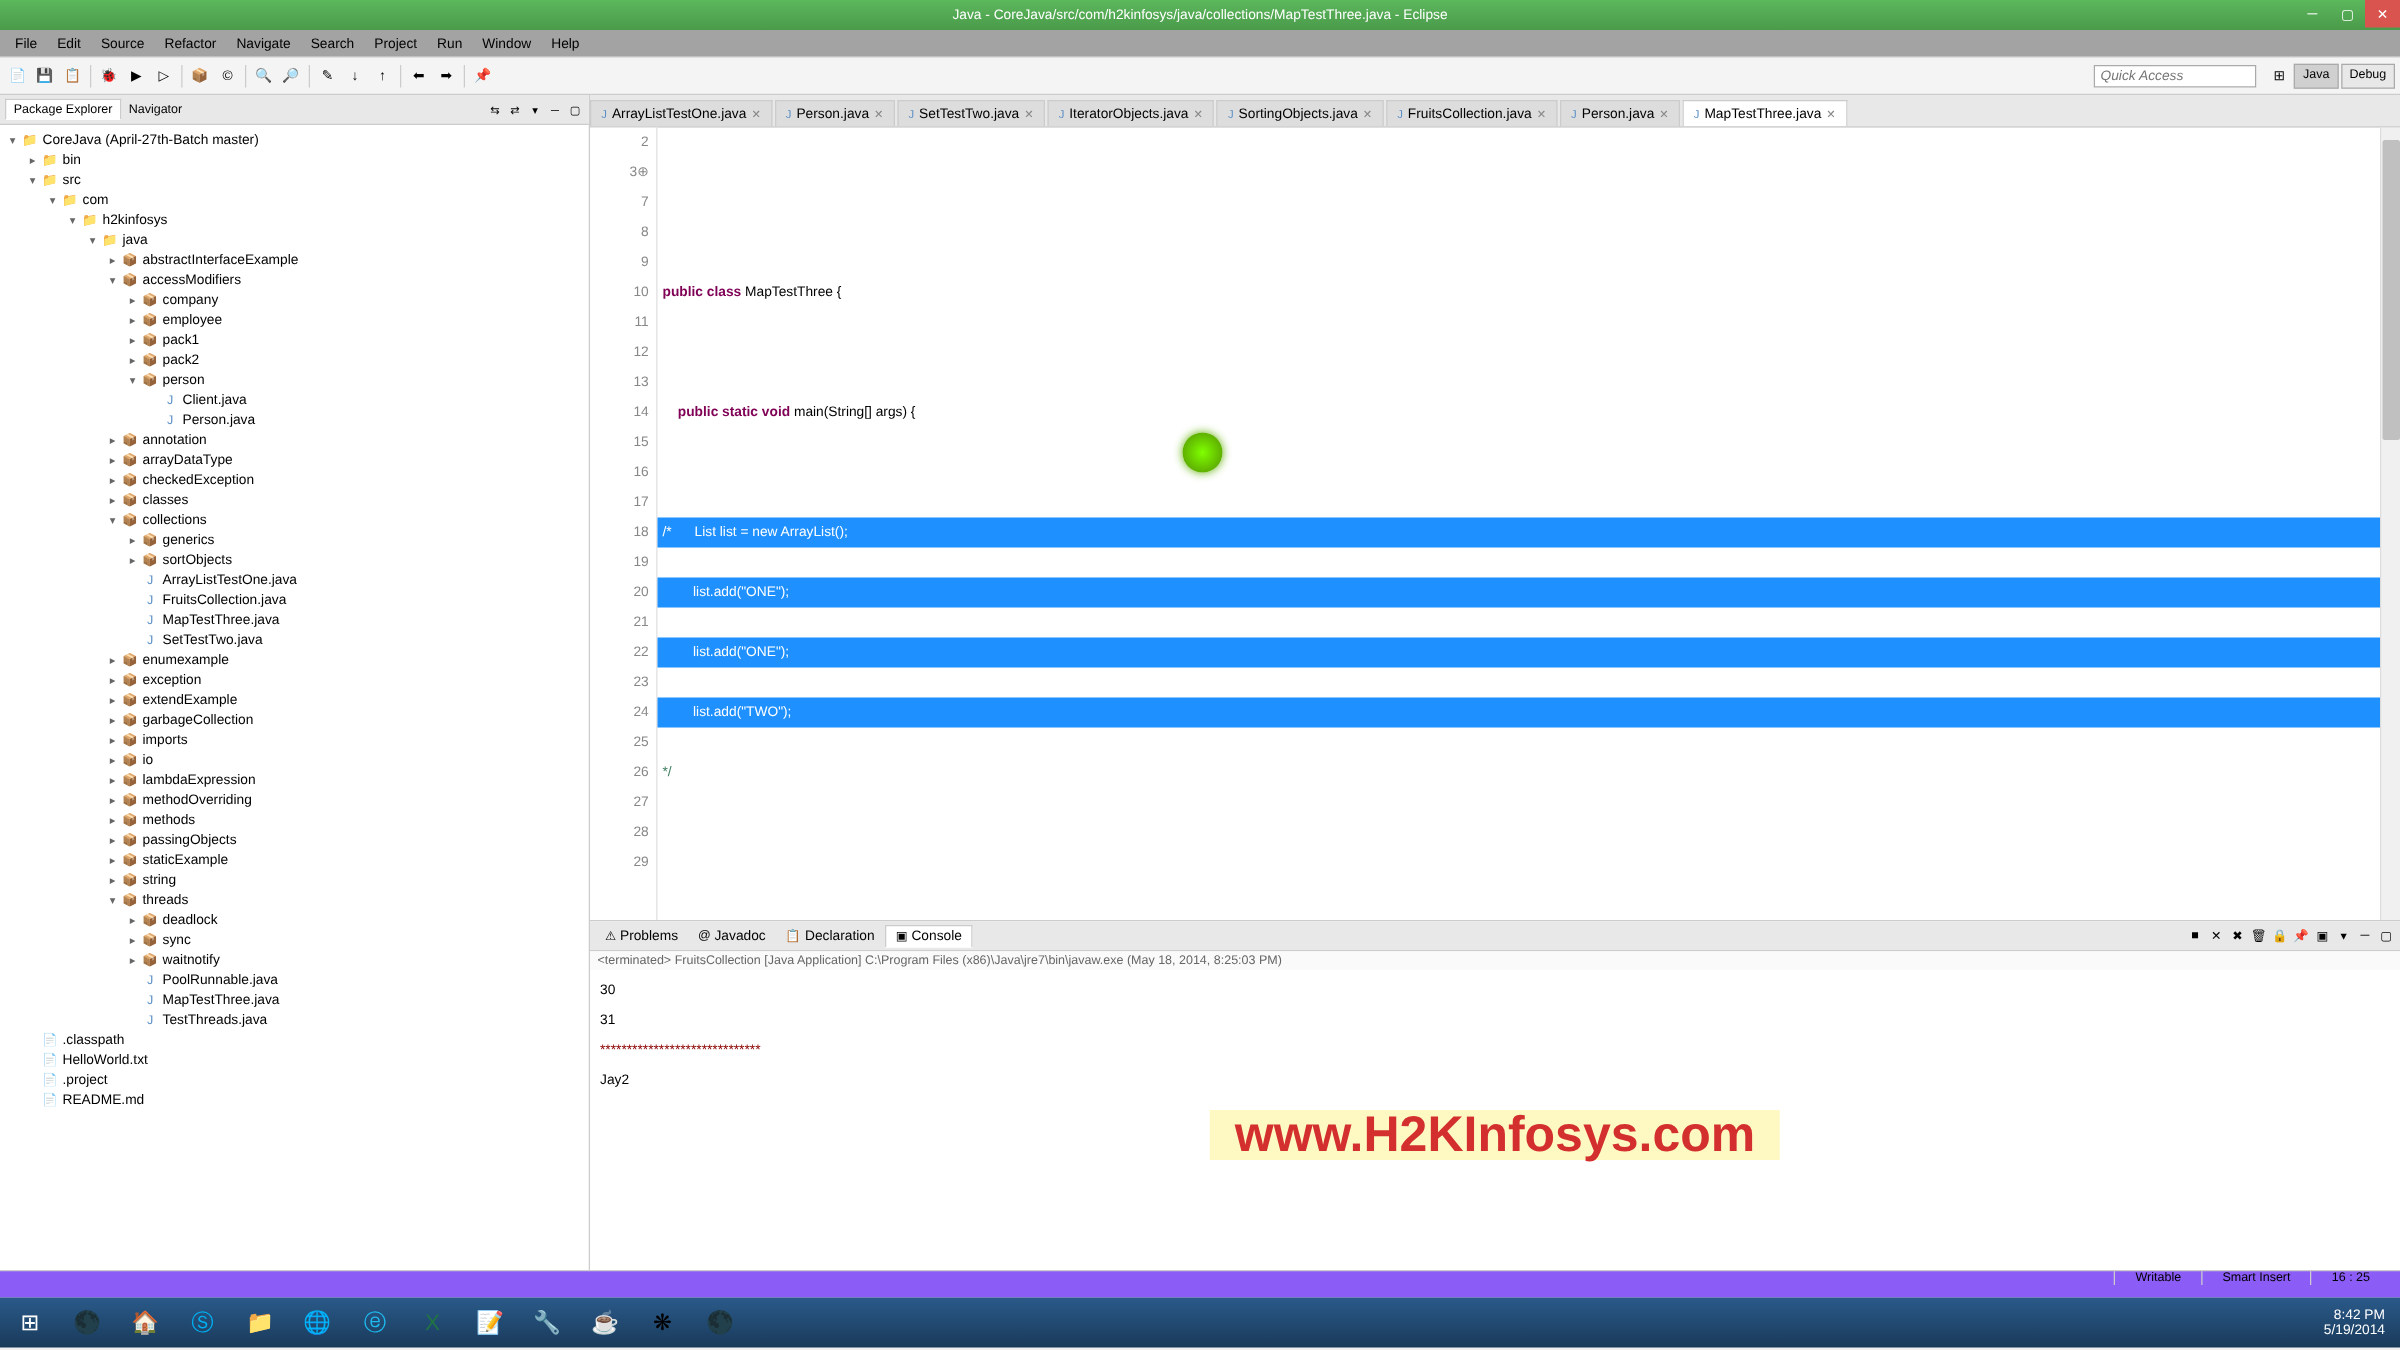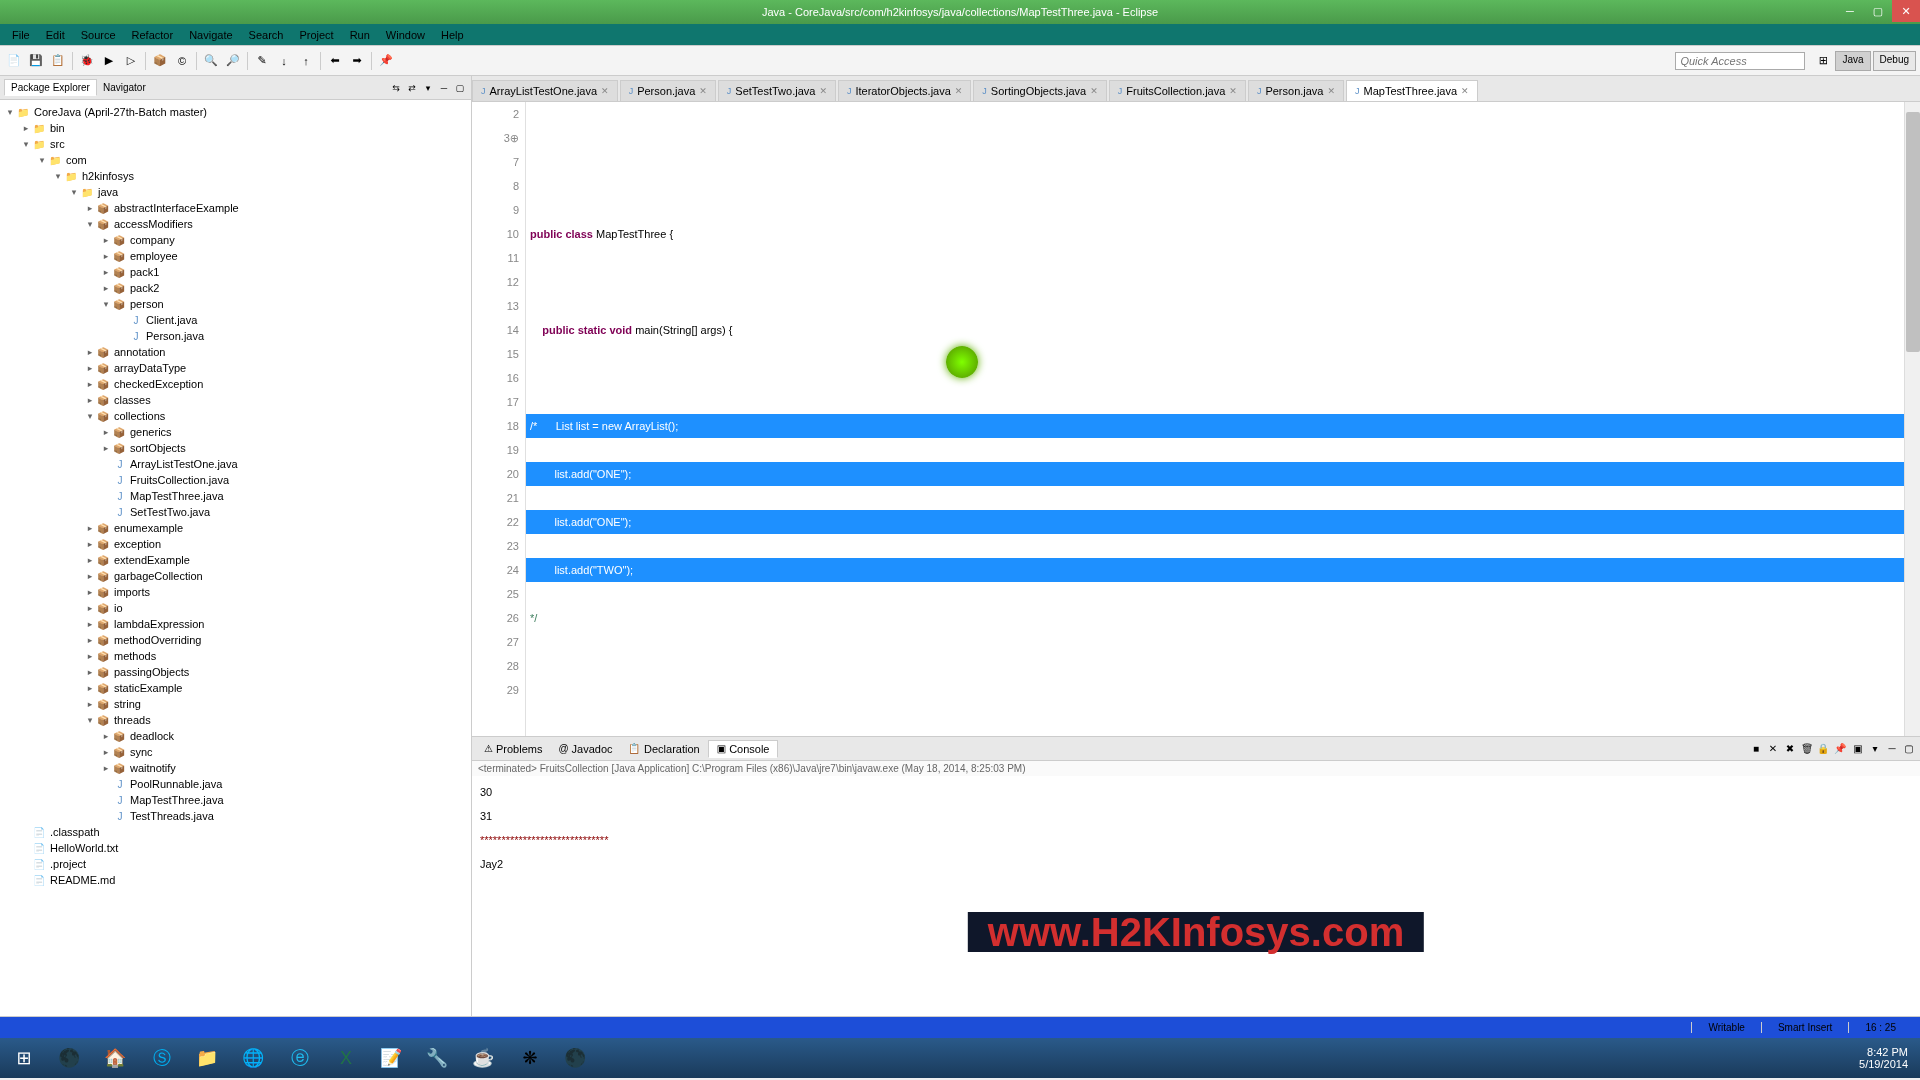--- a/index.html
+++ b/index.html
@@ -4,21 +4,21 @@
 <style>
 * { margin: 0; padding: 0; box-sizing: border-box; font-family: Tahoma, sans-serif; font-size: 11px; }
 body { background: #f0f0f0; width: 1920px; height: 1080px; overflow: hidden; }
 
 .titlebar { background: linear-gradient(#5cb85c, #4a9a4a); height: 24px; display: flex; align-items: center; justify-content: center; color: #fff; position: relative; }
 .titlebar .title { font-size: 11px; }
 .titlebar .controls { position: absolute; right: 0; top: 0; display: flex; }
 .titlebar .controls div { width: 28px; height: 22px; display: flex; align-items: center; justify-content: center; color: #fff; cursor: pointer; }
 .titlebar .controls .close { background: #d9534f; }
 
-.menubar { background: #0f766e; height: 22px; display: flex; align-items: center; padding: 0 4px; border-bottom: 1px solid #ccc; }
+.menubar { background: #a3a3a3; height: 22px; display: flex; align-items: center; padding: 0 4px; border-bottom: 1px solid #ccc; }
 .menubar span { padding: 2px 8px; cursor: pointer; }
 
 .toolbar { background: #f4f4f4; height: 30px; display: flex; align-items: center; padding: 0 4px; border-bottom: 1px solid #ccc; gap: 2px; }
 .toolbar .tbtn { width: 20px; height: 20px; display: flex; align-items: center; justify-content: center; cursor: pointer; border: 1px solid transparent; }
 .toolbar .sep { width: 1px; height: 18px; background: #ccc; margin: 0 2px; }
 .toolbar .quick { margin-left: auto; }
 .toolbar .quick input { width: 130px; height: 18px; border: 1px solid #aaa; padding: 0 4px; font-style: italic; color: #888; }
 .toolbar .persp { display: flex; gap: 2px; margin-left: 6px; }
 .toolbar .persp-btn { padding: 2px 6px; border: 1px solid #aaa; background: #e8e8e8; cursor: pointer; font-size: 10px; }
 .toolbar .persp-btn.active { background: #d0d0d0; }
@@ -60,23 +60,23 @@
 .cursor-highlight { position: absolute; width: 32px; height: 32px; background: radial-gradient(circle, #7fff00 0%, #5fb000 70%, transparent 100%); border-radius: 50%; box-shadow: 0 0 8px #5fb000; }
 
 .console-area { height: 280px; border-top: 1px solid #ccc; display: flex; flex-direction: column; }
 .console-tabs { display: flex; background: #e8e8e8; border-bottom: 1px solid #ccc; height: 24px; align-items: center; padding: 0 4px; }
 .console-tabs .ctab { padding: 2px 8px; cursor: pointer; font-size: 10px; display: flex; align-items: center; gap: 3px; }
 .console-tabs .ctab.active { background: #fff; border: 1px solid #ccc; border-bottom: 1px solid #fff; }
 .console-tabs .cicons { margin-left: auto; display: flex; gap: 3px; }
 .console-tabs .cicons span { width: 14px; height: 14px; cursor: pointer; font-size: 10px; display: flex; align-items: center; justify-content: center; }
 .console-info { padding: 2px 6px; font-size: 10px; color: #666; background: #fafafa; }
 .console-output { flex: 1; padding: 4px 8px; font-family: 'Courier New', monospace; font-size: 17px; line-height: 24px; background: #fff; position: relative; }
-.watermark { position: absolute; left: 50%; top: 50%; transform: translate(-50%, -20%); background: #0f172a; color: #d32f2f; font-size: 40px; font-weight: bold; padding: 8px 20px; font-family: Arial; margin-top: 24px; }
-
-.statusbar { height: 22px; background: #1d4ed8; border-top: 1px solid #ccc; display: flex; align-items: center; padding: 0 8px; }
+.watermark { position: absolute; left: 50%; top: 50%; transform: translate(-50%, -20%); background: #fef9c3; color: #d32f2f; font-size: 40px; font-weight: bold; padding: 8px 20px; font-family: Arial; }
+
+.statusbar { height: 22px; background: #8b5cf6; border-top: 1px solid #ccc; display: flex; align-items: flex-start; padding: 0 8px; }
 .statusbar .cell { padding: 0 16px; border-left: 1px solid #ccc; font-size: 10px; }
 .statusbar .spacer { flex: 1; }
 
 .taskbar { height: 40px; background: linear-gradient(#2a5a8a, #1a3a5a); display: flex; align-items: center; padding: 0 4px; gap: 6px; }
 .taskbar .tbicon { width: 40px; height: 32px; display: flex; align-items: center; justify-content: center; cursor: pointer; border-radius: 2px; font-size: 18px; }
 .taskbar .tray { margin-left: auto; color: #fff; font-size: 10px; padding: 0 8px; text-align: right; }
 
 .scrollbar-v { width: 16px; background: #f0f0f0; border-left: 1px solid #ddd; position: relative; }
 .scrollbar-v .thumb { position: absolute; width: 14px; left: 1px; background: #c0c0c0; border-radius: 2px; }
 </style>

